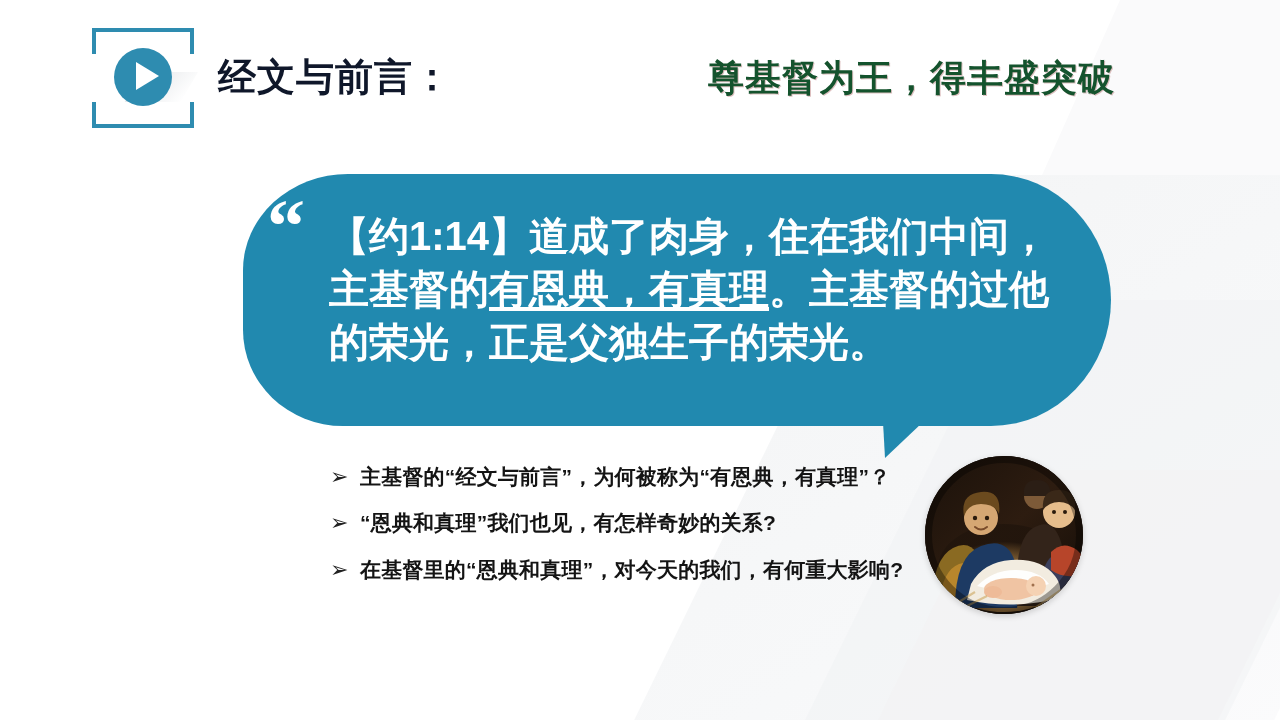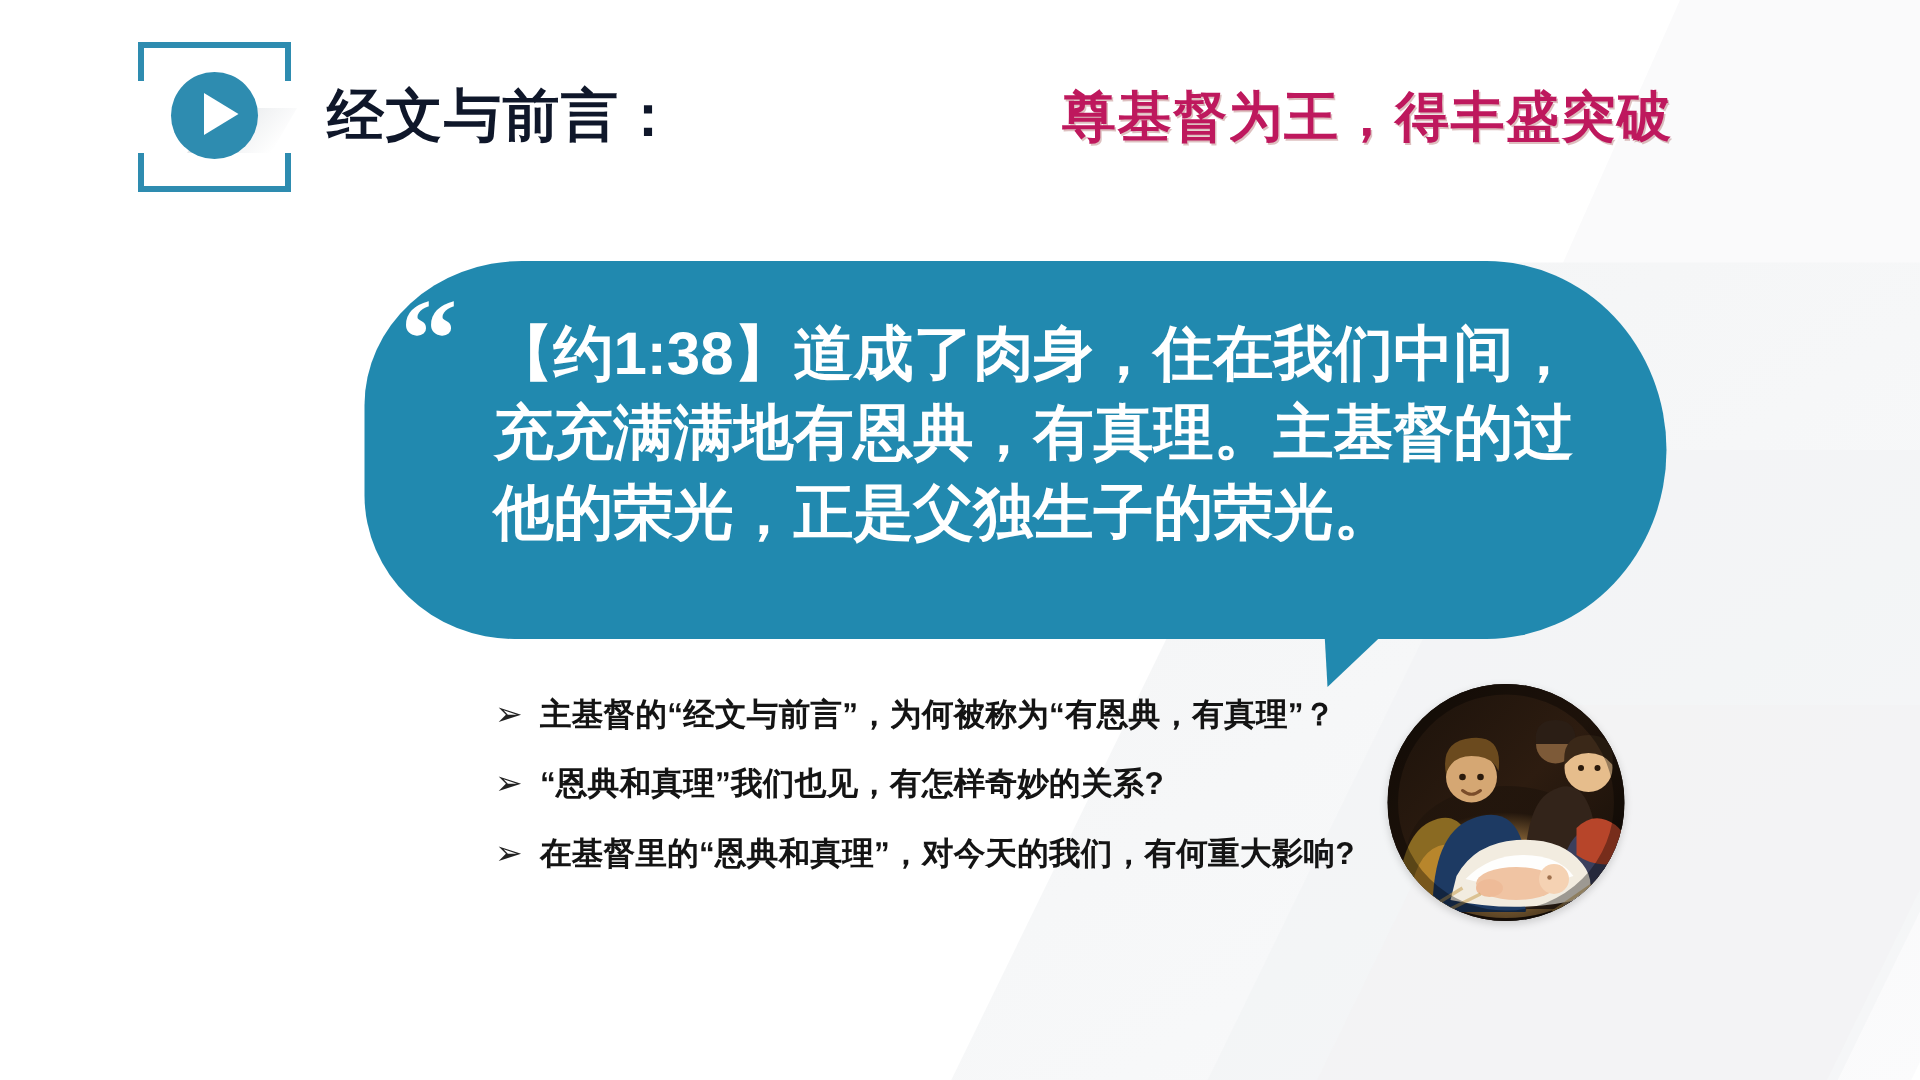--- a/index.html
+++ b/index.html
@@ -132,21 +132,21 @@
     color: #0f172a;
     letter-spacing: 1px;
     white-space: nowrap;
   }
   .header-title {
     position: absolute;
     left: 708px;
     top: 54px;
     font-size: 36px;
     font-weight: bold;
-    color: #be185d;
+    color: #14532d;
     letter-spacing: 1px;
     white-space: nowrap;
     text-shadow: 1px 1px 0 rgba(120,0,0,.25);
   }
 
   
   .bubble-wrap {
     position: absolute;
     left: 243px;
     top: 174px;
@@ -184,21 +184,21 @@
     position: absolute;
     left: 86px;
     top: 36px;
     width: 740px;
     color: #ffffff;
     font-size: 40px;
     font-weight: bold;
     line-height: 1.33;
     letter-spacing: 0px;
   }
-  .bubble-text .u { text-underline-offset: 4px; }
+  .bubble-text .u { text-decoration: underline; text-underline-offset: 4px; }
 
   
   .bullets {
     position: absolute;
     left: 330px;
     top: 462px;
     width: 580px;
   }
   .bullet-row {
     display: flex;
@@ -261,21 +261,21 @@
     </div>
 
     <div class="header-label">经文与前言：</div>
     <div class="header-title">尊基督为王，得丰盛突破</div>
   </div>
 
   <div class="bubble-wrap">
     <div class="bubble"></div>
     <div class="bubble-tail"></div>
     <div class="bubble-quote">“</div>
-    <div class="bubble-text"><span>【约1:38】</span><span>道成了肉身，住在我们中间，</span><span>充充满满地</span><span class="u">有恩典，有真理</span><span>。主基督的</span><span>过他的荣光，正是父独生子的荣光。</span></div>
+    <div class="bubble-text"><span>【约1:14】</span><span>道成了肉身，住在我们中间，</span><span>主基督的</span><span class="u">有恩典，有真理</span><span>。主基督的</span><span>过他的荣光，正是父独生子的荣光。</span></div>
   </div>
 
   <div class="bullets">
 
     <div class="bullet-row">
       <span class="bullet-marker">➢</span>
       <span class="bullet-text">主基督的“经文与前言”，为何被称为“有恩典，有真理”？</span>
     </div>
 
     <div class="bullet-row">

